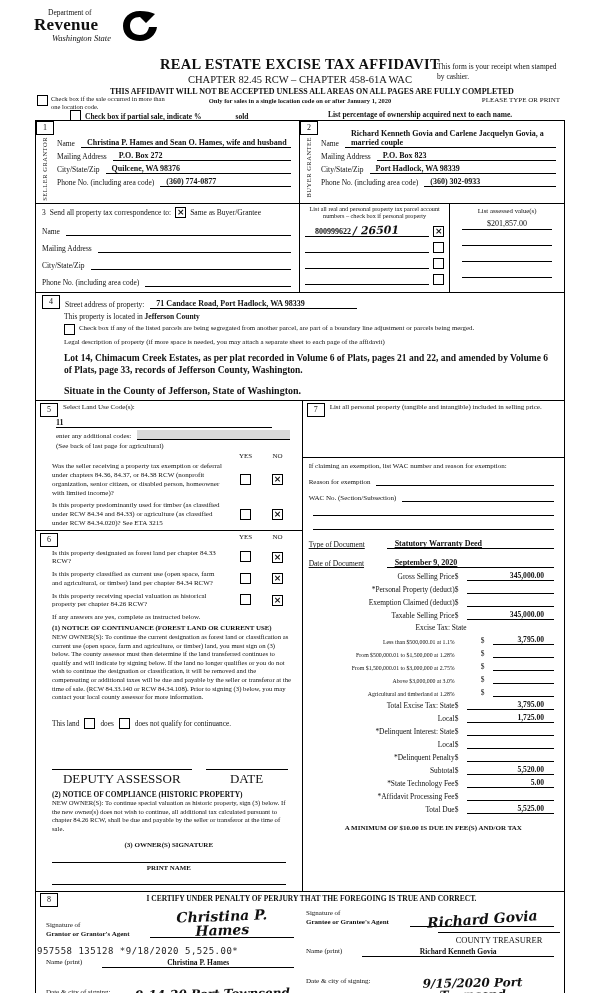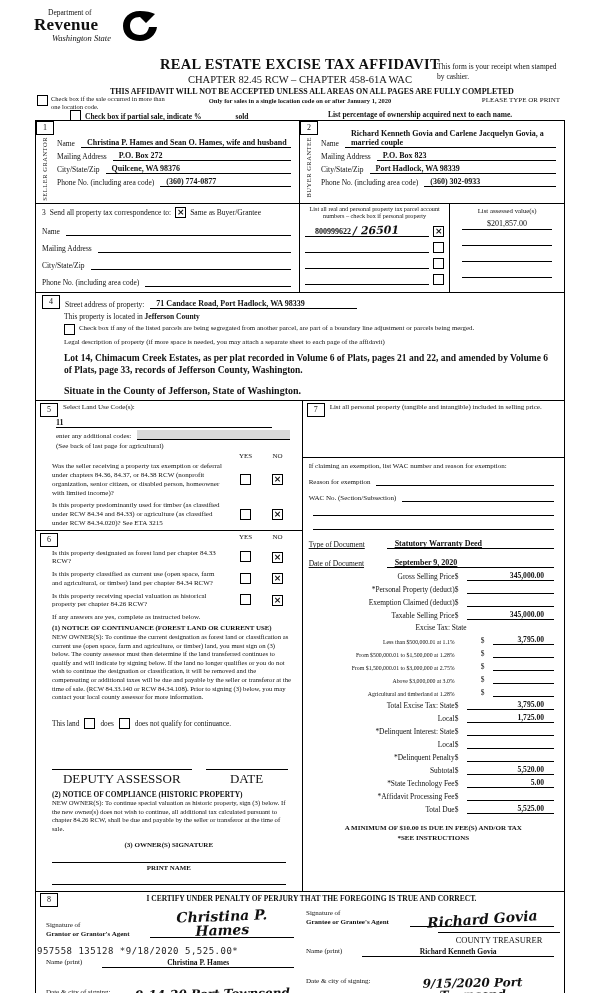--- a/index.html
+++ b/index.html
@@ -498,21 +498,20 @@
           <span class="mval"></span>
         </div>
         <div class="mrow">
           <span class="mlabel">Total Due</span>
           <span class="md">$</span>
           <span class="mval">5,525.00</span>
         </div>
 
         <div class="minnote">
           <div>A MINIMUM OF $10.00 IS DUE IN FEE(S) AND/OR TAX</div>
-          <div>*SEE INSTRUCTIONS</div>
         </div>
       </div>
     </div>
 
     <div class="s8">
       <div class="s8head">
         <span class="numbox">8</span>
         <span class="certify">I CERTIFY UNDER PENALTY OF PERJURY THAT THE FOREGOING IS TRUE AND CORRECT.</span>
       </div>
       <div class="s8grid">

